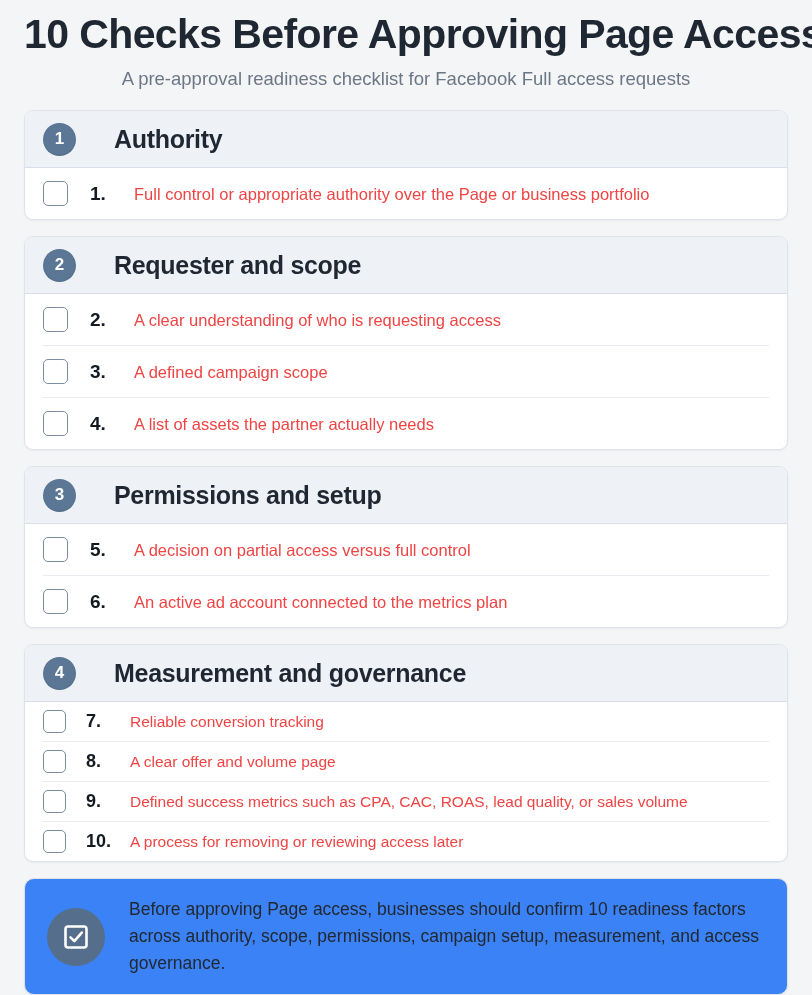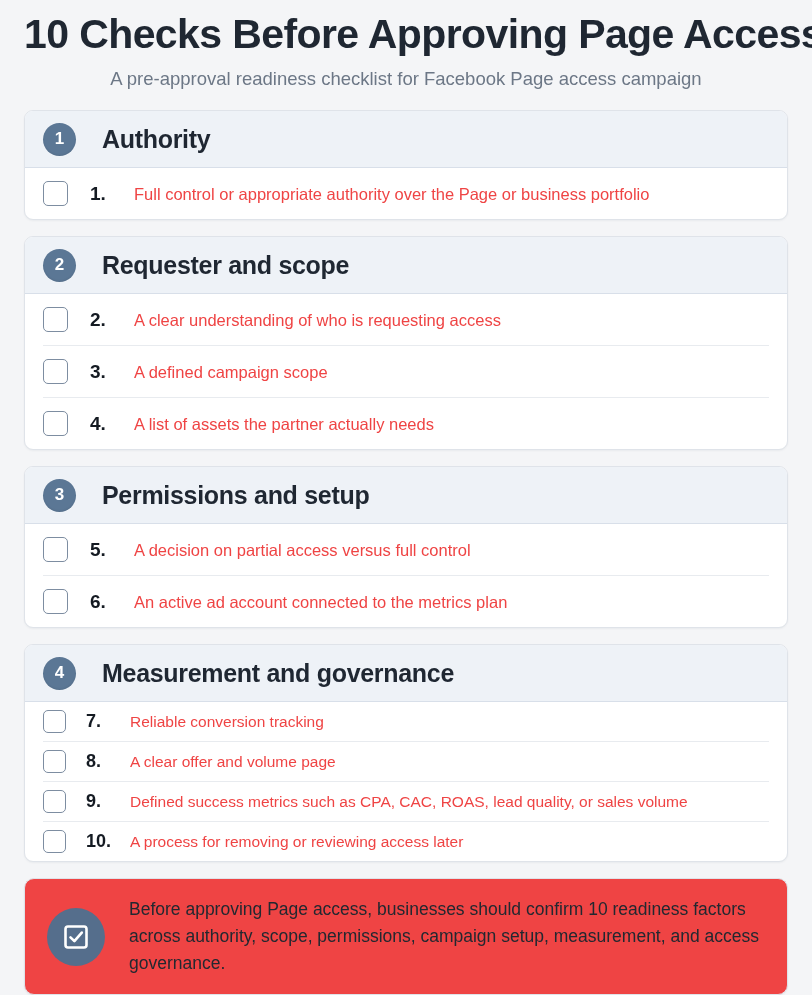--- a/index.html
+++ b/index.html
@@ -72,21 +72,21 @@
     color: #ffffff;
     font-size: 17px;
     font-weight: bold;
     display: flex;
     align-items: center;
     justify-content: center;
     flex: 0 0 auto;
     box-shadow: inset 0 -1px 2px rgba(0,0,0,0.08);
   }
   .sec-title {
-    margin-left: 26px;
+    margin-left: 38px;
     font-size: 25px;
     font-weight: bold;
     color: #1f2732;
     letter-spacing: -0.3px;
     line-height: 1;
   }
 
   .rows {
     padding: 0 18px;
   }
@@ -131,21 +131,21 @@
     font-size: 16.5px;
     color: #ef4444;
     line-height: 20px;
   }
   .card.compact .row-text {
     font-size: 15.5px;
   }
 
   
   .summary {
-    background: #ef4444;
+    background: #3b82f6;
     border: 1px solid #dfe3e9;
     border-radius: 10px;
     box-shadow: 0 1px 2px rgba(28,40,60,0.05);
     display: flex;
     align-items: center;
     padding: 17px 22px;
     box-sizing: border-box;
   }
   .summary-icon {
     width: 58px;
@@ -164,21 +164,21 @@
     color: #222830;
   }
 </style>
 </head>
 <body>
 
 <div class="page">
 
   <div class="header">
     <h1 class="title">10 Checks Before Approving Page Access</h1>
-    <p class="subtitle">A pre-approval readiness checklist for Facebook Page access campaign</p>
+    <p class="subtitle">A pre-approval readiness checklist for Facebook Full access requests</p>
   </div>
 
   <div class="sections">
       <div class="card">
         <div class="card-head">
           <div class="badge">1</div>
           <div class="sec-title">Authority</div>
         </div>
         <div class="rows">
           <div class="row">

